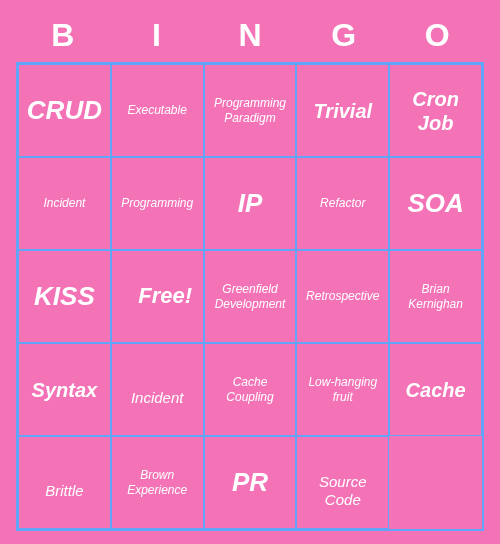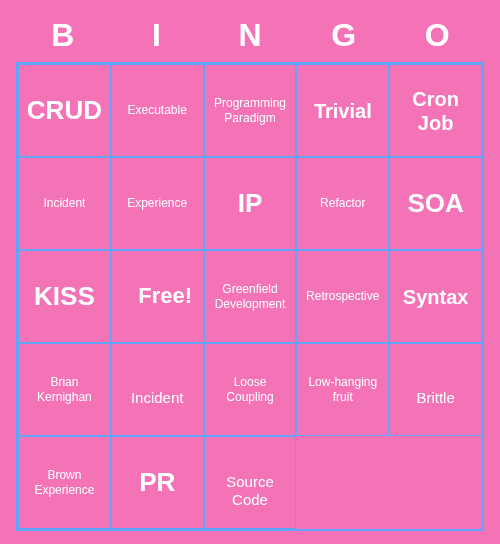--- a/index.html
+++ b/index.html
@@ -32,20 +32,21 @@
       color: white;
       padding: 4px 0;
     }
     .bingo-grid {
       display: grid;
       grid-template-columns: repeat(5, 1fr);
       grid-template-rows: repeat(5, 1fr);
       gap: 0;
       border: 2px solid #60a5fa;
       flex: 1;
+      font-style: italic;
     }
     .bingo-cell {
       border: 1px solid #60a5fa;
       display: flex;
       align-items: center;
       justify-content: center;
       text-align: center;
       padding: 4px;
       color: white;
       background: #f472b6;
@@ -100,21 +101,21 @@
       <div class="bingo-cell">
         <span class="size-lg">Trivial</span>
       </div>
       <div class="bingo-cell">
         <span class="size-lg">Cron Job</span>
       </div>
       <div class="bingo-cell">
         <span class="size-sm">Incident</span>
       </div>
       <div class="bingo-cell">
-        <span class="size-sm">Experience</span>
+        <span class="size-sm">Programming</span>
       </div>
       <div class="bingo-cell">
         <span class="size-xl">IP</span>
       </div>
       <div class="bingo-cell">
         <span class="size-sm">Refactor</span>
       </div>
       <div class="bingo-cell">
         <span class="size-xl">SOA</span>
       </div>
@@ -124,33 +125,36 @@
       <div class="bingo-cell">
         <span class="free-cell">Free!</span>
       </div>
       <div class="bingo-cell">
         <span class="size-sm">Greenfield Development</span>
       </div>
       <div class="bingo-cell">
         <span class="size-sm">Retrospective</span>
       </div>
       <div class="bingo-cell">
-        <span class="size-lg">Syntax</span>
+        <span class="size-sm">Brian Kernighan</span>
       </div>
       <div class="bingo-cell">
-        <span class="size-sm">Brian Kernighan</span>
+        <span class="size-lg">Syntax</span>
       </div>
       <div class="bingo-cell">
         <span class="size-md">Incident</span>
       </div>
       <div class="bingo-cell">
-        <span class="size-sm">Loose Coupling</span>
+        <span class="size-sm">Cache Coupling</span>
       </div>
       <div class="bingo-cell">
         <span class="size-sm">Low-hanging fruit</span>
+      </div>
+      <div class="bingo-cell">
+        <span class="size-lg">Cache</span>
       </div>
       <div class="bingo-cell">
         <span class="size-md">Brittle</span>
       </div>
       <div class="bingo-cell">
         <span class="size-sm">Brown Experience</span>
       </div>
       <div class="bingo-cell">
         <span class="size-xl">PR</span>
       </div>

